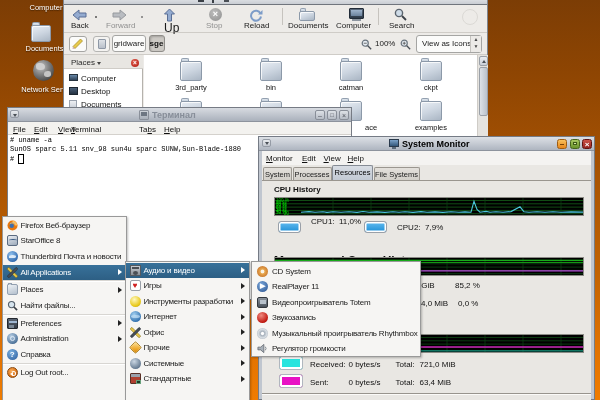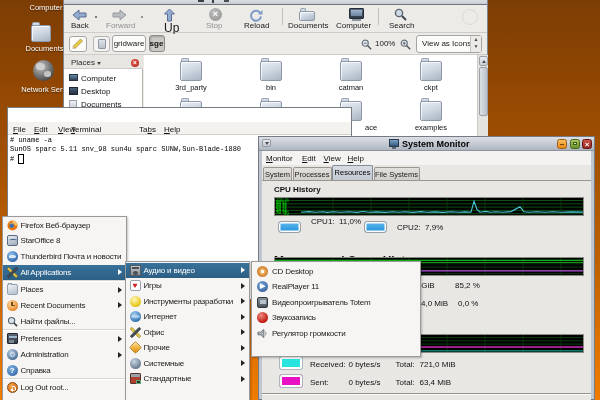--- a/index.html
+++ b/index.html
@@ -184,20 +184,31 @@
 
   <div class="ab" style="left:412.5px;top:55px;width:11px;height:85px;background:#e5e3df;border-left:1px solid #cfccc7">
     <div class="ab" style="left:1px;top:1px;width:9px;height:10px;background:linear-gradient(#eceef1,#c9ced6);border:1px solid #9aa0a8;border-radius:2px">
           <div class="ab" style="left:2px;top:3px;width:0;height:0;border-bottom:3.5px solid #4a5057;border-left:2.5px solid transparent;border-right:2.5px solid transparent"></div>
         </div>
     <div class="ab" style="left:1px;top:12px;width:9px;height:49px;background:linear-gradient(90deg,#dde1e6,#bac1ca);border:1px solid #9aa0a8;border-radius:2px"></div>
   </div>
 </div>
 
 <div class="ab" style="left:7px;top:107px;width:345px;height:193px;background:#fff;border:1px solid #767b84">
+  <div class="titlebar" style="height:14px">
+    <div class="mbtn" style="left:1.5px;top:2px">
+          <div class="ab" style="left:2px;top:2.5px;width:0;height:0;border-top:3.5px solid #4a5057;border-left:2.5px solid transparent;border-right:2.5px solid transparent"></div>
+        </div>
+    <div class="ab" style="left:131px;top:2px;width:10px;height:10px;background:linear-gradient(#cdd2d8,#a8afb9);border:1px solid #8a909a;border-radius:1px"></div>
+    <div class="ab" style="left:133px;top:4px;width:6px;height:4px;background:#6d7682"></div>
+    <div class="tx" style="left:144px;top:3px;font-size:9px;font-weight:bold;color:#878e99">Терминал</div>
+    <div class="wbtn" style="left:307px;top:1.5px">–</div>
+    <div class="wbtn" style="left:319px;top:1.5px;font-size:6px">□</div>
+    <div class="wbtn" style="left:331px;top:1.5px">×</div>
+  </div>
   <div class="ab" style="left:0;top:14px;width:343px;height:13px;background:#f3f2ef;border-bottom:1px solid #d4d1cc">
     <div class="tx" style="left:5px;top:3.5px;font-size:8px;color:#111"><u>F</u>ile</div>
     <div class="tx" style="left:26px;top:3.5px;font-size:8px;color:#111"><u>E</u>dit</div>
     <div class="tx" style="left:50px;top:3.5px;font-size:8px;color:#111"><u>V</u>iew</div>
     <div class="tx" style="left:63px;top:3.5px;font-size:8px;color:#111"><u>T</u>erminal</div>
     <div class="tx" style="left:131px;top:3.5px;font-size:8px;color:#111">Ta<u>b</u>s</div>
     <div class="tx" style="left:156px;top:3.5px;font-size:8px;color:#111"><u>H</u>elp</div>
   </div>
   <div class="tx" style="left:2px;top:28.5px;font-size:7px;font-family:'Liberation Mono',monospace;color:#000"># uname -a</div>
   <div class="tx" style="left:2px;top:38px;font-size:7px;font-family:'Liberation Mono',monospace;color:#000">SunOS sparc 5.11 snv_98 sun4u sparc SUNW,Sun-Blade-1880</div>
@@ -374,28 +385,20 @@
       </div>
   <div class="msep"></div>
   <div class="mi">
         <span class="ic" style="background:linear-gradient(160deg,#eef2f6,#b4c0cd);border:1px solid #93a0b0;border-radius:1px 2px 2px 2px">
           <span style="position:absolute;left:0;top:-2px;width:4px;height:2px;background:#c8d2dc;border:1px solid #93a0b0;border-bottom:none"></span>
         </span>
         <span class="lb">Places</span>
         <span class="ar"></span>
       </div>
   <div class="mi">
-        <span class="ic" style="border-radius:50%;background:radial-gradient(circle at 40% 35%,#ffe2b0,#e8882a 70%,#b05c10)">
-          <span style="position:absolute;left:4.5px;top:2px;width:1.5px;height:4px;background:#7a4a08"></span>
-          <span style="position:absolute;left:5px;top:5px;width:3px;height:1.5px;background:#7a4a08"></span>
-        </span>
-        <span class="lb">Recent Documents</span>
-        <span class="ar"></span>
-      </div>
-  <div class="mi">
         <svg class="ic" viewBox="0 0 12 12">
           <circle cx="5" cy="5" r="3.4" fill="#d6e4ee" stroke="#55606c" stroke-width="1.2"></circle>
           <line x1="7.6" y1="7.6" x2="11" y2="11" stroke="#3a4047" stroke-width="1.8"></line>
         </svg>
         <span class="lb">Найти файлы...</span>
       </div>
   <div class="msep"></div>
   <div class="mi">
         <span class="ic" style="background:linear-gradient(#5a6472,#343c46);border:1px solid #23282e;border-radius:1px">
           <span style="position:absolute;left:1.5px;top:2px;width:8px;height:2px;background:#9fb6d0"></span>
@@ -475,35 +478,39 @@
         </span>
         <span class="lb">Стандартные</span>
         <span class="ar"></span>
       </div>
 
 </div>
 
 <div class="pmenu" style="left:251px;top:261px;width:170px;height:96px;padding-top:1.5px">
   <div class="mi" style="height:15.5px;line-height:15.5px">
         <span class="ic" style="left:5px;border-radius:50%;background:radial-gradient(circle at 50% 50%,#f8f4ea 18%,#e8a84e 30%,#d4883a 60%,#b06a24)"></span>
-        <span class="lb" style="left:20px">CD Desktop</span>
+        <span class="lb" style="left:20px">CD System</span>
       </div>
   <div class="mi" style="height:15.5px;line-height:15.5px">
         <span class="ic" style="left:5px;border-radius:50%;background:radial-gradient(circle at 40% 35%,#7aa8dc,#28508c);color:#fff;font-size:7px;text-align:center;line-height:10.5px;font-weight:bold">▶</span>
         <span class="lb" style="left:20px">RealPlayer 11</span>
       </div>
   <div class="mi" style="height:15.5px;line-height:15.5px">
         <span class="ic" style="left:5px;background:linear-gradient(#8a929c,#4a525c);border:1px solid #33383e;border-radius:2px">
           <span style="position:absolute;left:2px;top:2.5px;width:5.5px;height:4px;background:#b8c2cc"></span>
         </span>
         <span class="lb" style="left:20px">Видеопроигрыватель Totem</span>
       </div>
   <div class="mi" style="height:15.5px;line-height:15.5px">
         <span class="ic" style="left:5px;border-radius:50%;background:radial-gradient(circle at 38% 32%,#f08a80,#c01810 70%,#800c08)"></span>
         <span class="lb" style="left:20px">Звукозапись</span>
+      </div>
+  <div class="mi" style="height:15.5px;line-height:15.5px">
+        <span class="ic" style="left:5px;border-radius:50%;background:radial-gradient(circle at 50% 50%,#fff 14%,#aab4be 28%,#d8dee4 55%,#8a949e)"></span>
+        <span class="lb" style="left:20px">Музыкальный проигрыватель Rhythmbox</span>
       </div>
   <div class="mi" style="height:15.5px;line-height:15.5px">
         <svg class="ic" style="left:5px" viewBox="0 0 12 12">
           <path d="M1 4.5 L4 4.5 L7.5 1.5 L7.5 10.5 L4 7.5 L1 7.5 Z" fill="#a8b0b8" stroke="#5a6068" stroke-width=".8"></path>
           <path d="M9 4 A3 3 0 0 1 9 8" fill="none" stroke="#7a828a" stroke-width="1"></path>
         </svg>
         <span class="lb" style="left:20px">Регулятор громкости</span>
       </div>
 </div>
 

